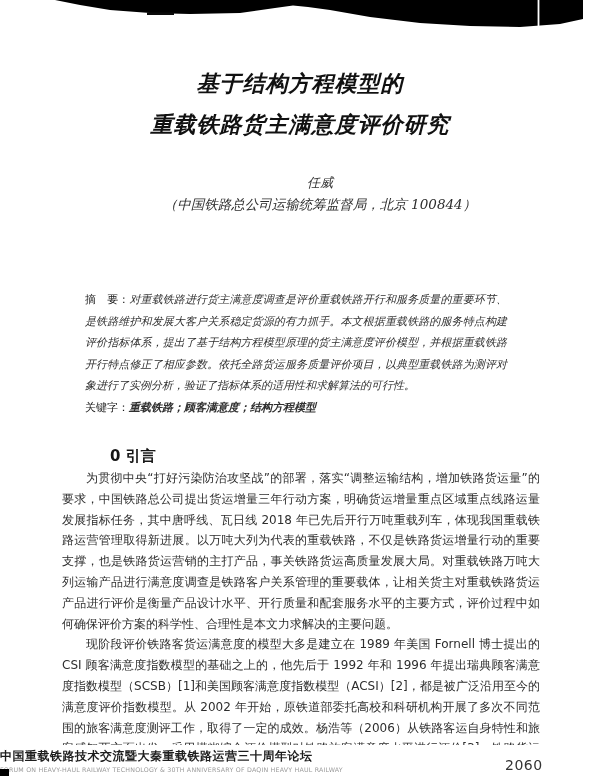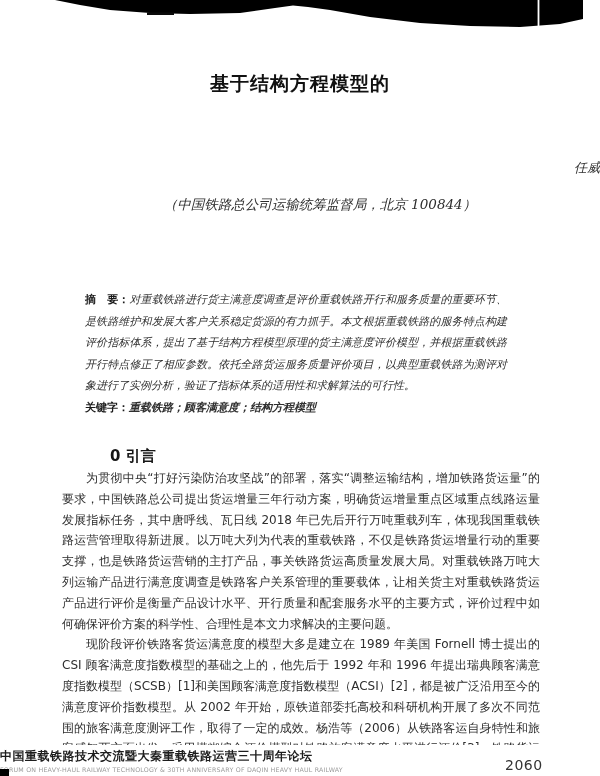--- a/index.html
+++ b/index.html
@@ -14,32 +14,33 @@
     color: #222;
   }
   .top-band { position: absolute; top: 0; left: 0; display: block; }
 
   .title {
     position: absolute;
     top: 63px; left: 0; right: 0;
     text-align: center;
     font-family: "DejaVu Sans", sans-serif;
     font-weight: 800;
-    font-size: 19px;
+    font-size: 22px;
     line-height: 41px;
     color: #111;
     letter-spacing: 1px;
     filter: blur(0.2px);
+    font-style: italic;
   }
   .title span { display: block; }
 
   .author {
     position: absolute;
-    top: 159px; left: 0; right: 0;
-    text-align: right;
+    top: 174px; left: 0; right: 0;
+    text-align: center;
     font-family: "DejaVu Serif", serif;
     font-style: italic;
     font-size: 13px;
     color: #333;
     filter: blur(0.25px);
     padding-left: 40px;
   }
   .affiliation {
     position: absolute;
     top: 196px; left: 0; right: 0;
@@ -59,21 +60,21 @@
     font-family: "DejaVu Serif", serif;
     font-size: 11px;
     line-height: 21.5px;
     text-align: justify;
     color: #2f2f2f;
     filter: blur(0.25px);
   }
   .abs-body, .kw-body { font-style: italic; }
   .abs-label, .kw-label {
     font-style: normal;
-    font-weight: 700;
+    font-weight: 400;
     font-family: "DejaVu Sans", sans-serif;
     color: #1a1a1a;
   }
   .kw-body { font-weight: 700; font-family: Liberation Serif, serif; }
 
   .section {
     position: absolute;
     left: 62px; top: 447px;
     font-family: "DejaVu Sans", sans-serif;
     font-weight: 700;
@@ -140,20 +141,21 @@
 <div class="page">
 
   <svg class="top-band" width="600" height="32" viewBox="0 0 600 32" xmlns="http://www.w3.org/2000/svg">
     <polygon fill="#000000" points="55,0 583,0 583,19 560,24 520,27 470,26 420,23 370,17 330,10 308,7 293,5.5 275,8 240,13 190,14 150,13 110,10 80,5"></polygon>
     <rect x="537.6" y="0" width="1.8" height="28" fill="#ffffff"></rect>
     <rect x="147" y="12.4" width="27" height="2.6" fill="#0a0a0a"></rect>
   </svg>
 
   <h1 class="title">
     <span>基于结构方程模型的</span>
+    <span>重载铁路货主满意度评价研究</span>
   </h1>
 
   <div class="author">任威</div>
   <div class="affiliation">（中国铁路总公司运输统筹监督局，北京 100844）</div>
 
   <div class="abstract">
     <p><b class="abs-label">摘　要：</b><span class="abs-body">对重载铁路进行货主满意度调查是评价重载铁路开行和服务质量的重要环节、是铁路维护和发展大客户关系稳定货源的有力抓手。本文根据重载铁路的服务特点构建评价指标体系，提出了基于结构方程模型原理的货主满意度评价模型，并根据重载铁路开行特点修正了相应参数。依托全路货运服务质量评价项目，以典型重载铁路为测评对象进行了实例分析，验证了指标体系的适用性和求解算法的可行性。</span></p>
     <p class="keywords"><b class="kw-label">关键字：</b><span class="kw-body">重载铁路；顾客满意度；结构方程模型</span></p>
   </div>
 

